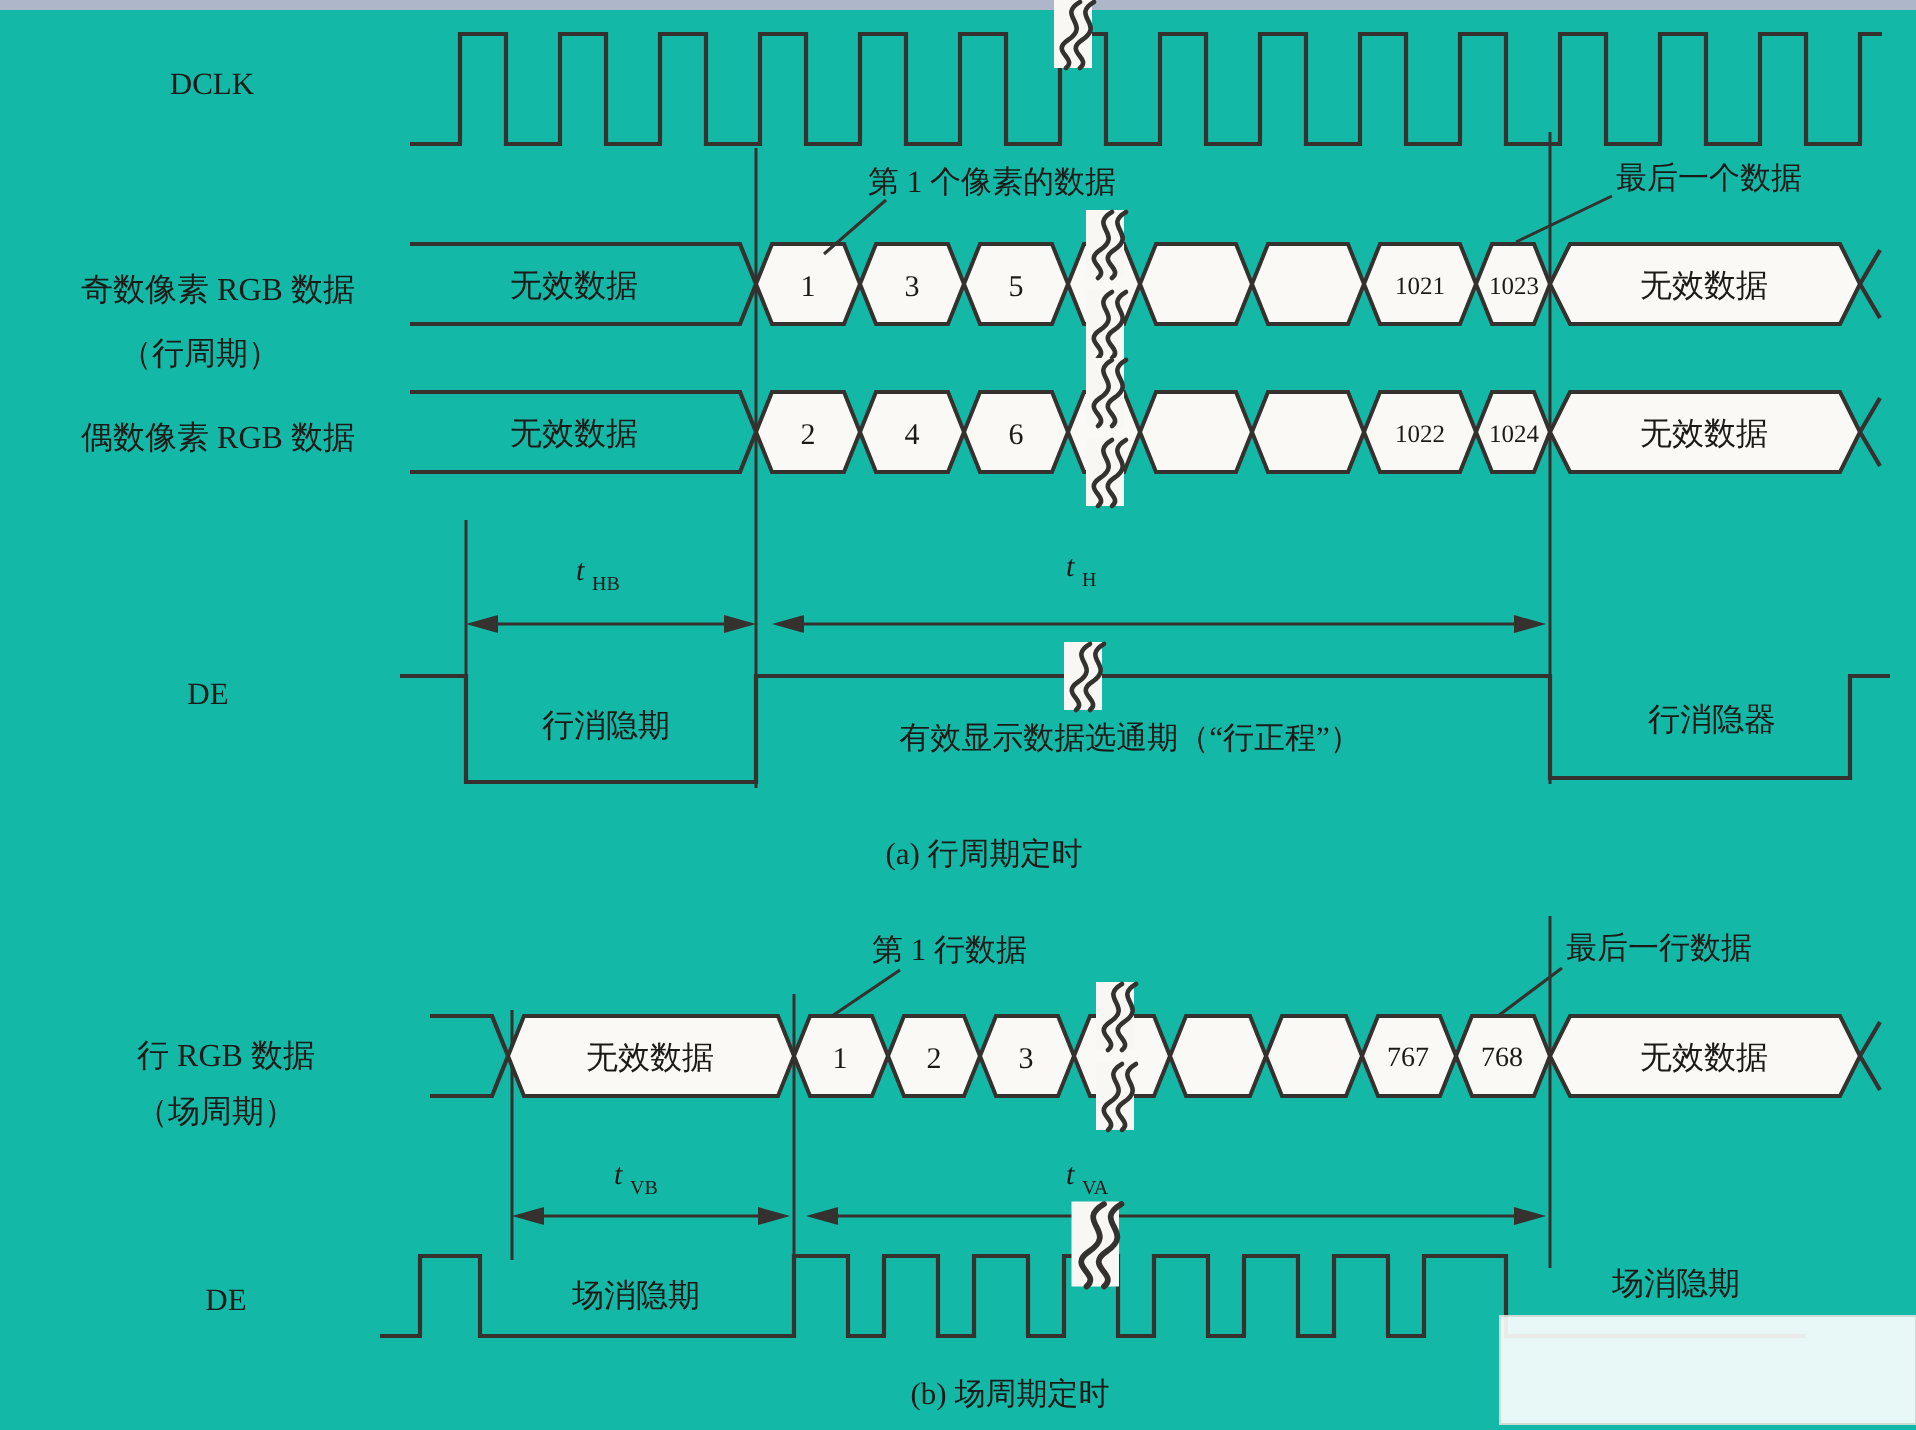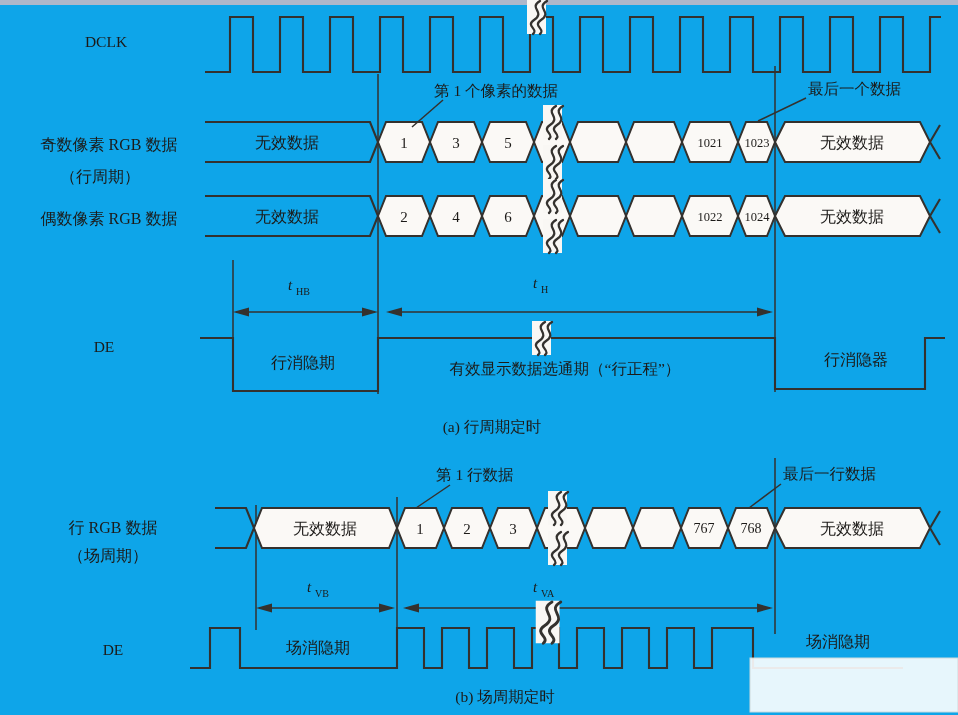--- a/index.html
+++ b/index.html
@@ -1,16 +1,16 @@
 <!DOCTYPE html>
 <html><head>
 <meta charset="utf-8">
 <style>
   html,body{margin:0;padding:0;background:#e8e6e2;}
-  .stage{position:relative;width:958px;height:715px;background:#0ea5e9;overflow:hidden;
+  .stage{position:relative;width:958px;height:715px;background:#14b8a6;overflow:hidden;
          font-family:"Liberation Serif","DejaVu Serif",serif;text-align:right;}
   .topstrip{position:absolute;left:0;top:0;width:958px;height:5px;}
   svg{position:absolute;left:0;top:0;}
   text{fill:#1c1a18;font-family:"Liberation Serif","DejaVu Serif",serif;}
   .cjk{font-size:16px;}
   .cjkS{font-size:15.5px;}
   .num{font-size:15px;}
   .numS{font-size:12.5px;}
   .numM{font-size:14px;}
   .tvar{font-size:15px;font-style:italic;}

